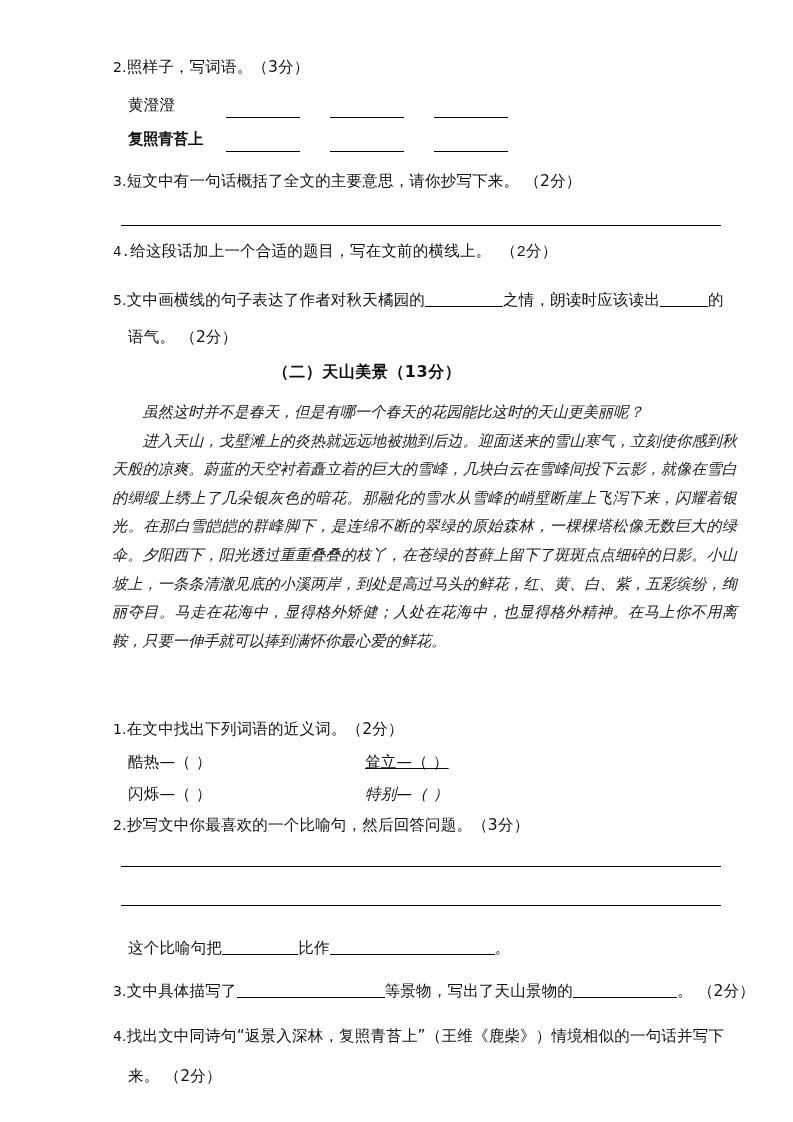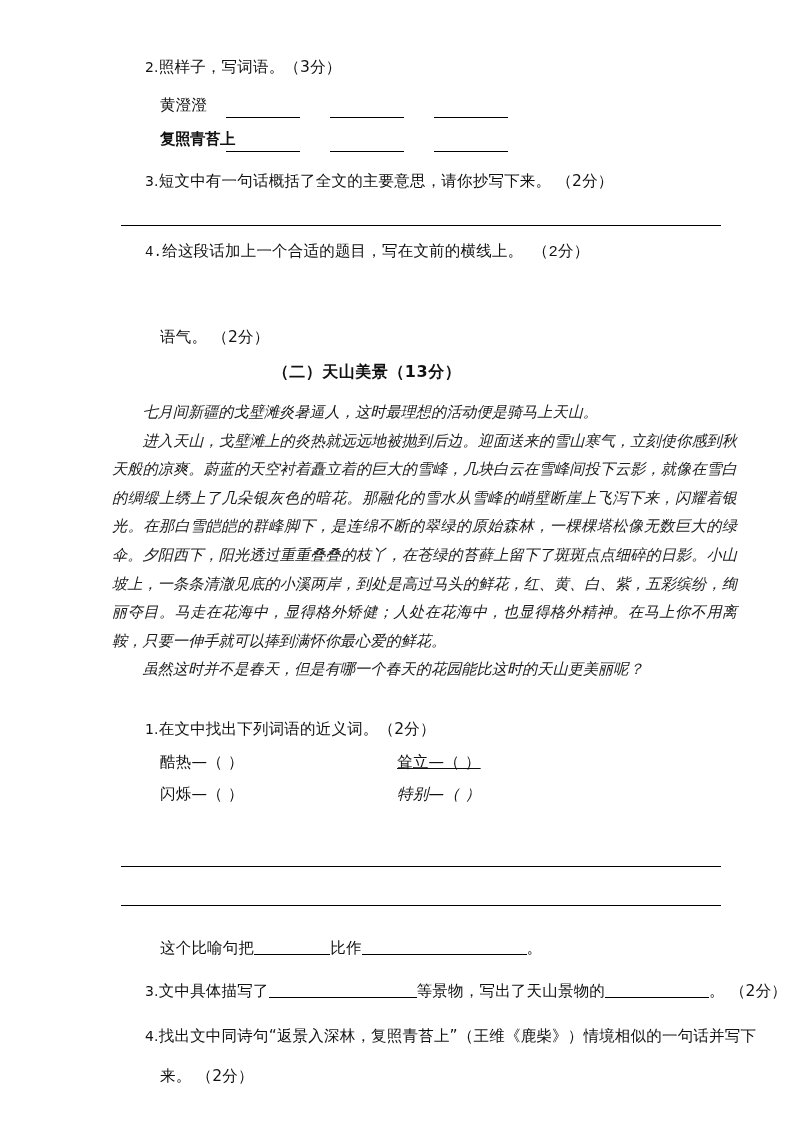--- a/index.html
+++ b/index.html
@@ -25,21 +25,20 @@
     padding: 0;
   }
 
   
   .q-line {
     position: absolute;
     font-size: 15.5px;
     line-height: 1.0;
     white-space: nowrap;
     letter-spacing: 0.2px;
-    margin-left: 32px;
   }
   .q-num {
     font-size: 14px;
   }
 
   
   .passage {
     position: absolute;
     left: 112px;
     top: 398px;
@@ -114,39 +113,44 @@
 
   <div class="q-line" style="left:113px; top:174px;">
     <span class="q-num">3.</span><span>短文中有一句话概括了全文的主要意思，请你抄写下来。 （2分）</span>
   </div>
   <div class="rule" style="left:121px; top:225px; width:600px;"></div>
 
   <div class="q-line" style="left:113px; top:245px;font-family:Liberation Mono, monospace;">
     <span class="q-num">4.</span><span>给这段话加上一个合适的题目，写在文前的横线上。 （2分）</span>
   </div>
 
+  <div class="q-line" style="left:113px; top:293px;">
+    <span class="q-num">5.</span><span>文中画横线的句子表达了作者对秋天橘园的</span><span class="blank" style="width:78px;"></span><span>之情，朗读时应该读出</span><span class="blank" style="width:48px;"></span><span>的</span>
+  </div>
   <div class="q-line" style="left:128px; top:330px;">语气。 （2分）</div>
 
   <div class="section-title">（二）天山美景（13分）</div>
 
   <div class="passage">
-    <p>七月间新疆的戈壁滩炎暑逼人，这时最理想的活动便是骑马上天山。</p>
+    <p>虽然这时并不是春天，但是有哪一个春天的花园能比这时的天山更美丽呢？</p>
     <p>进入天山，戈壁滩上的炎热就远远地被抛到后边。迎面送来的雪山寒气，立刻使你感到秋天般的凉爽。蔚蓝的天空衬着矗立着的巨大的雪峰，几块白云在雪峰间投下云影，就像在雪白的绸缎上绣上了几朵银灰色的暗花。那融化的雪水从雪峰的峭壁断崖上飞泻下来，闪耀着银光。在那白雪皑皑的群峰脚下，是连绵不断的翠绿的原始森林，一棵棵塔松像无数巨大的绿伞。夕阳西下，阳光透过重重叠叠的枝丫，在苍绿的苔藓上留下了斑斑点点细碎的日影。小山坡上，一条条清澈见底的小溪两岸，到处是高过马头的鲜花，红、黄、白、紫，五彩缤纷，绚丽夺目。马走在花海中，显得格外矫健；人处在花海中，也显得格外精神。在马上你不用离鞍，只要一伸手就可以捧到满怀你最心爱的鲜花。</p>
-    <p>虽然这时并不是春天，但是有哪一个春天的花园能比这时的天山更美丽呢？</p>
   </div>
 
   <div class="q-line" style="left:113px; top:722px;">
     <span class="q-num">1.</span><span>在文中找出下列词语的近义词。（2分）</span>
   </div>
 
   <div class="q-line" style="left:128px; top:755px;">酷热—（        ）</div>
   <div class="q-line" style="left:365px; top:755px;text-decoration:underline;">耸立—（        ）</div>
   <div class="q-line" style="left:128px; top:787px;">闪烁—（        ）</div>
   <div class="q-line" style="left:365px; top:787px;font-style:italic;">特别—（        ）</div>
 
+  <div class="q-line" style="left:113px; top:818px;">
+    <span class="q-num">2.</span><span>抄写文中你最喜欢的一个比喻句，然后回答问题。（3分）</span>
+  </div>
   <div class="rule" style="left:121px; top:866px; width:600px;"></div>
   <div class="rule" style="left:121px; top:905px; width:600px;"></div>
 
   <div class="q-line" style="left:128px; top:941px;">
     <span>这个比喻句把</span><span class="blank" style="width:76px;"></span><span>比作</span><span class="blank" style="width:165px;"></span><span>。</span>
   </div>
 
   <div class="q-line" style="left:113px; top:984px;">
     <span class="q-num">3.</span><span>文中具体描写了</span><span class="blank" style="width:148px;"></span><span>等景物，写出了天山景物的</span><span class="blank" style="width:104px;"></span><span>。 （2分）</span>
   </div>

